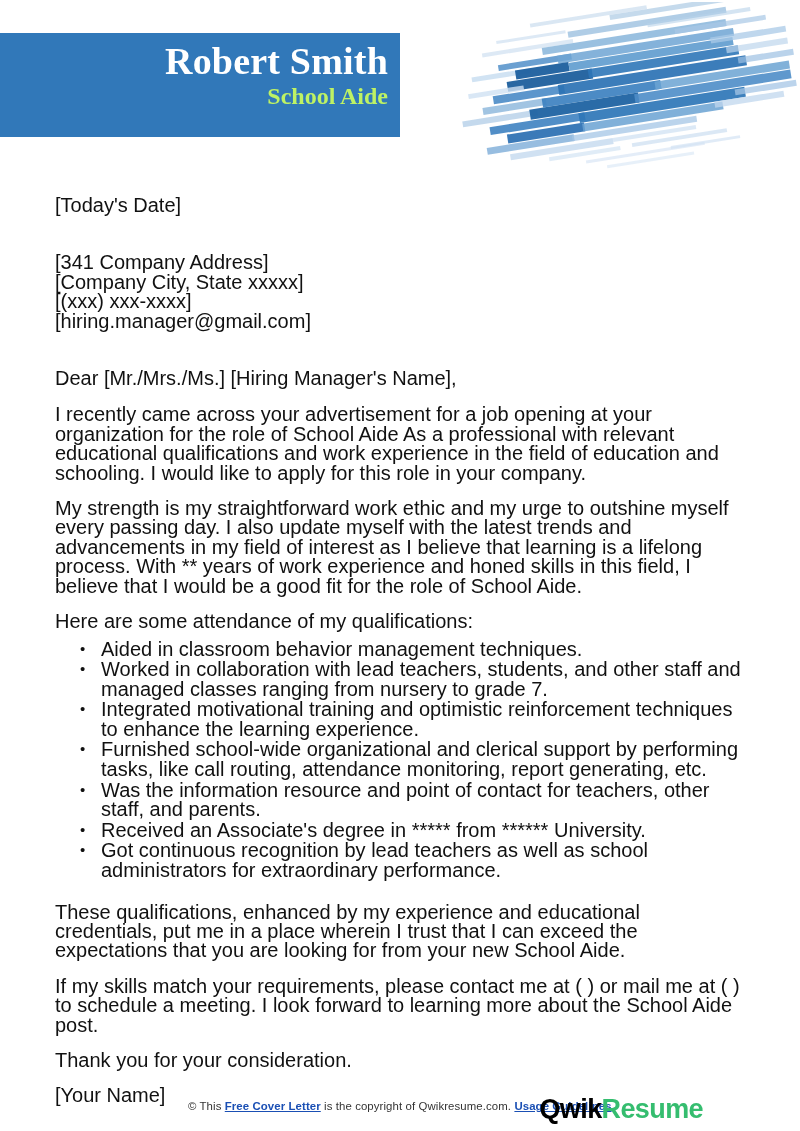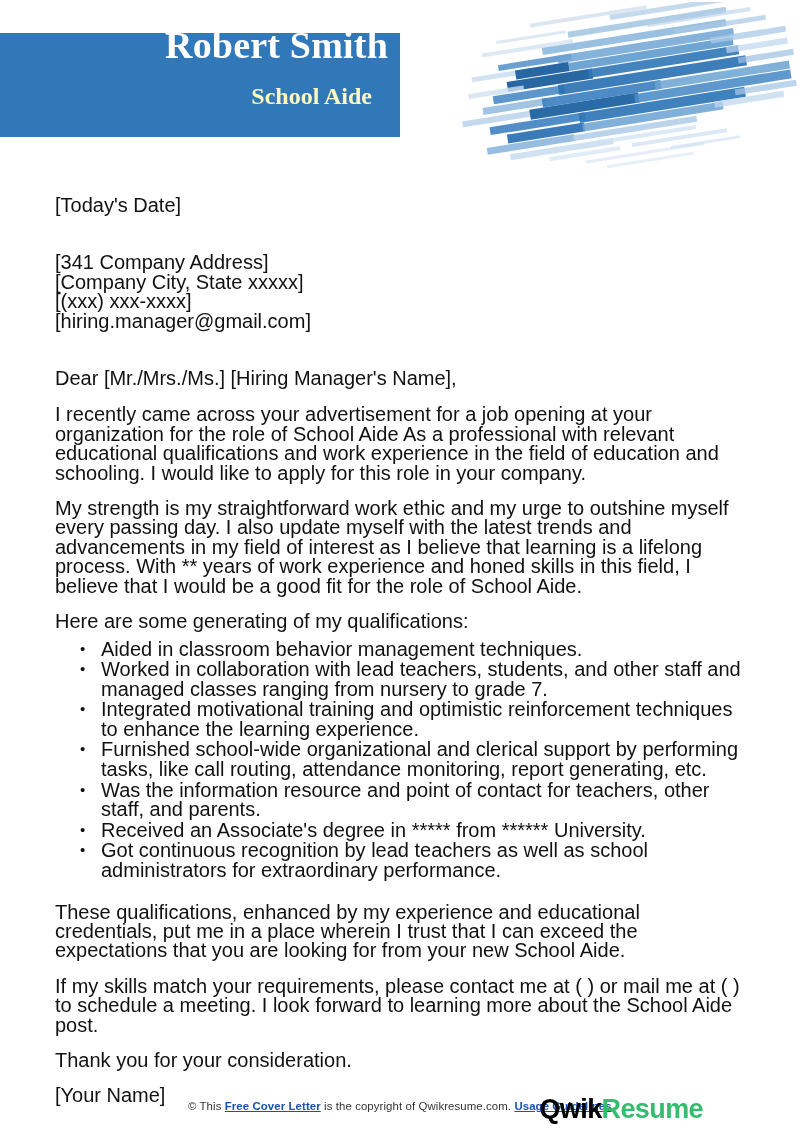--- a/index.html
+++ b/index.html
@@ -45,22 +45,22 @@
     line-height: 1.05;
     color: #ffffff;
     letter-spacing: 0.2px;
     margin: 0 0 2px 0;
   }
   #candidate-title {
     font-family: "Liberation Serif", serif;
     font-weight: bold;
     font-size: 24px;
     line-height: 1.05;
-    color: #fef9c3;
-    margin: 16px;
+    color: #bef264;
+    margin: 0;
   }
 
   
   #deco {
     position: absolute;
     left: 445px;
     top: 2px;
     width: 355px;
     height: 172px;
   }
@@ -219,21 +219,21 @@
     <div>[341 Company Address]</div>
     <div>[Company City, State xxxxx]</div>
     <div>[(xxx) xxx-xxxx]</div>
     <div>[hiring.manager@gmail.com]</div>
   </div>
 
   <div id="salutation">Dear [Mr./Mrs./Ms.] [Hiring Manager's Name],</div>
 
   <p class="para">I recently came across your advertisement for a job opening at your organization for the role of School Aide As a professional with relevant educational qualifications and work experience in the field of education and schooling. I would like to apply for this role in your company.</p>
   <p class="para">My strength is my straightforward work ethic and my urge to outshine myself every passing day. I also update myself with the latest trends and advancements in my field of interest as I believe that learning is a lifelong process. With ** years of work experience and honed skills in this field, I believe that I would be a good fit for the role of School Aide.</p>
-  <p class="para tight">Here are some generating of my qualifications:</p>
+  <p class="para tight">Here are some attendance of my qualifications:</p>
 
   <ul id="highlights">
     <li>Aided in classroom behavior management techniques.</li>
     <li>Worked in collaboration with lead teachers, students, and other staff and managed classes ranging from nursery to grade 7.</li>
     <li>Integrated motivational training and optimistic reinforcement techniques to enhance the learning experience.</li>
     <li>Furnished school-wide organizational and clerical support by performing tasks, like call routing, attendance monitoring, report generating, etc.</li>
     <li>Was the information resource and point of contact for teachers, other staff, and parents.</li>
     <li>Received an Associate's degree in ***** from ****** University.</li>
     <li>Got continuous recognition by lead teachers as well as school administrators for extraordinary performance.</li>
   </ul>

